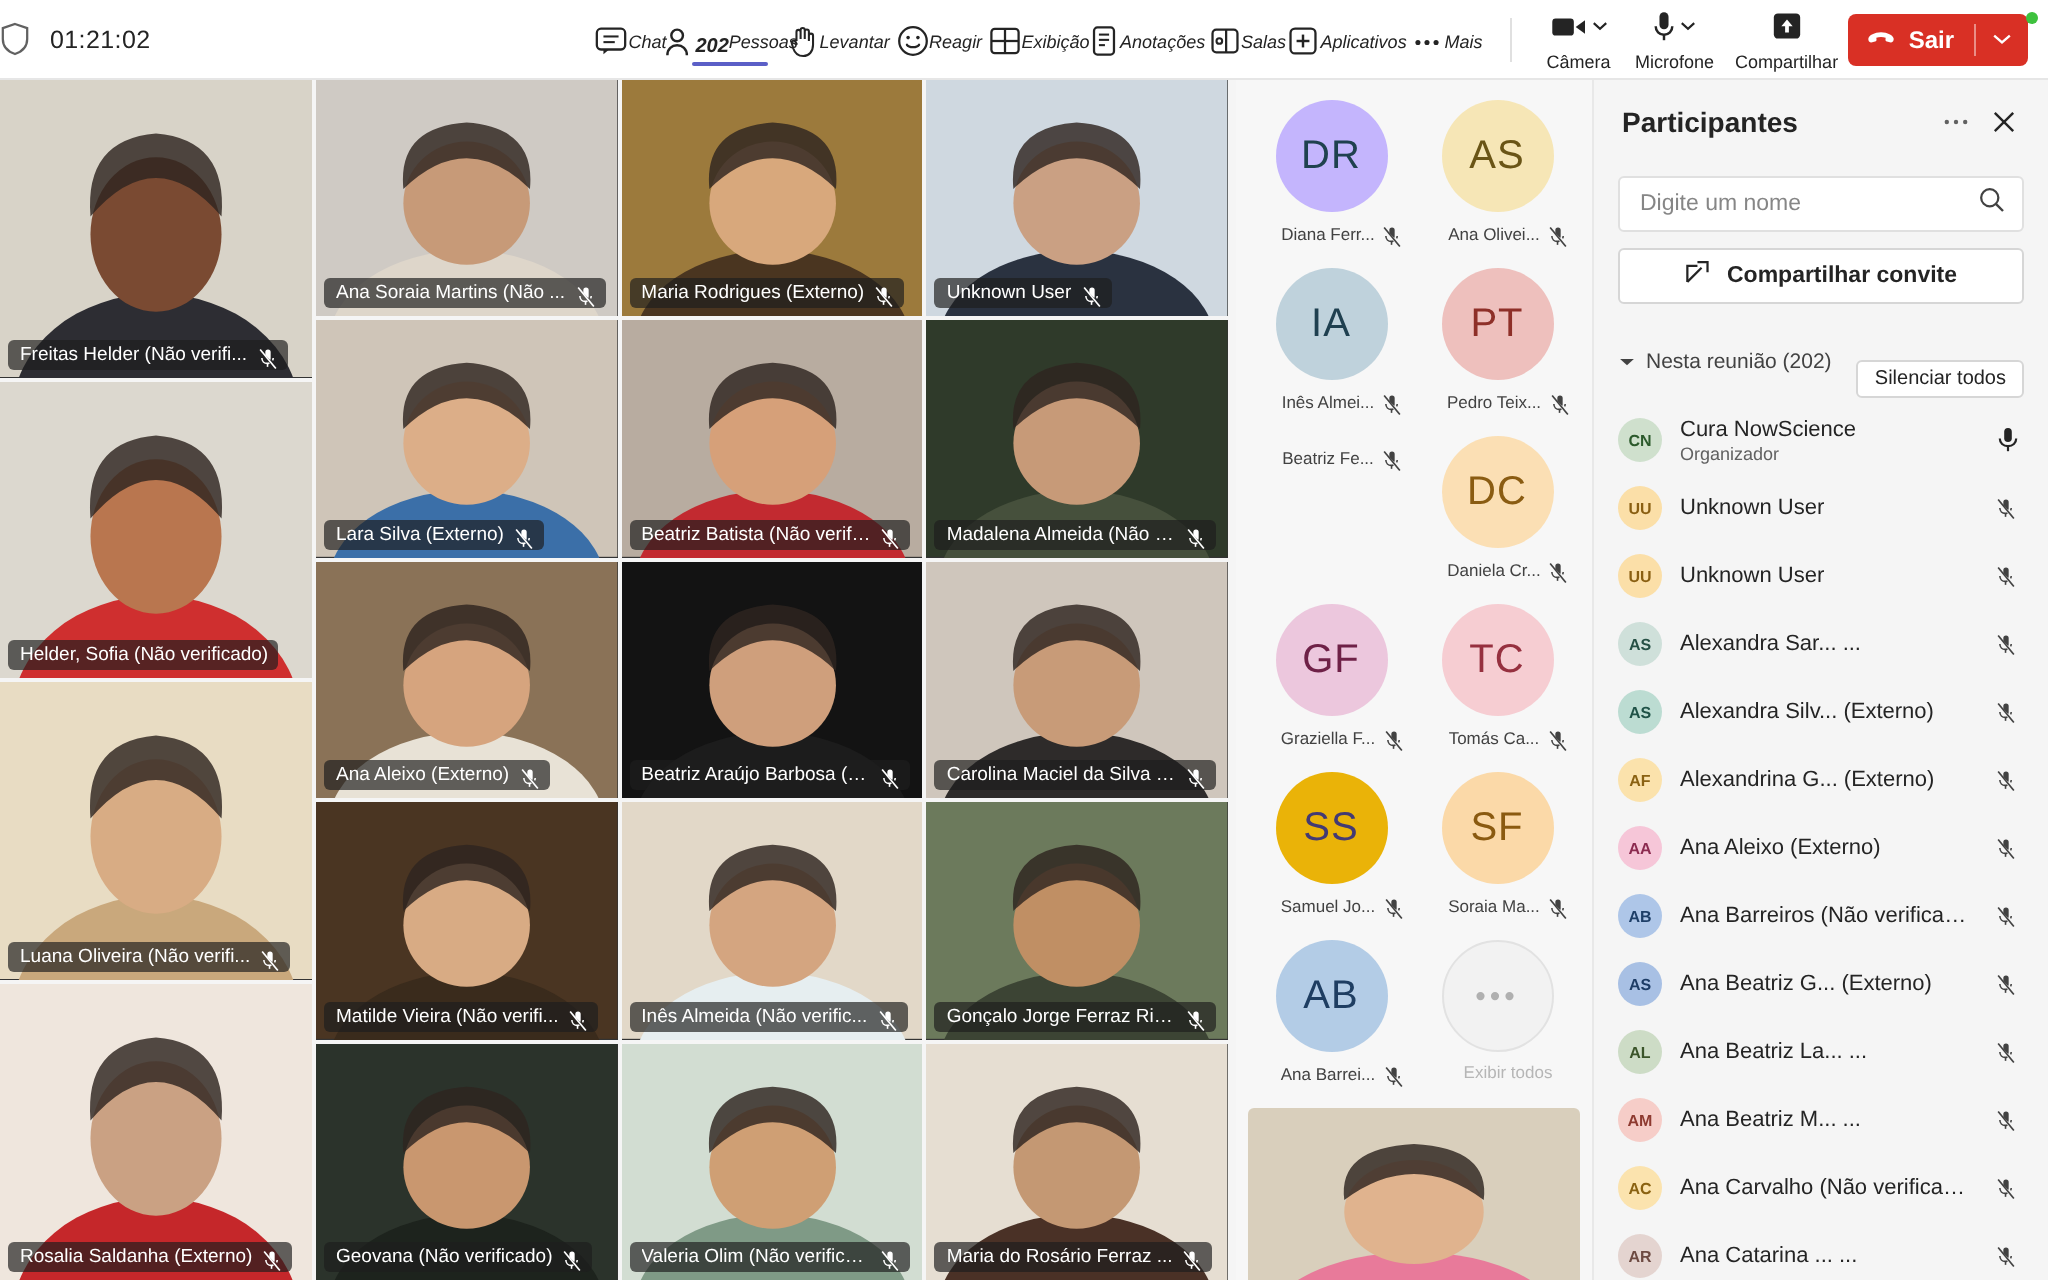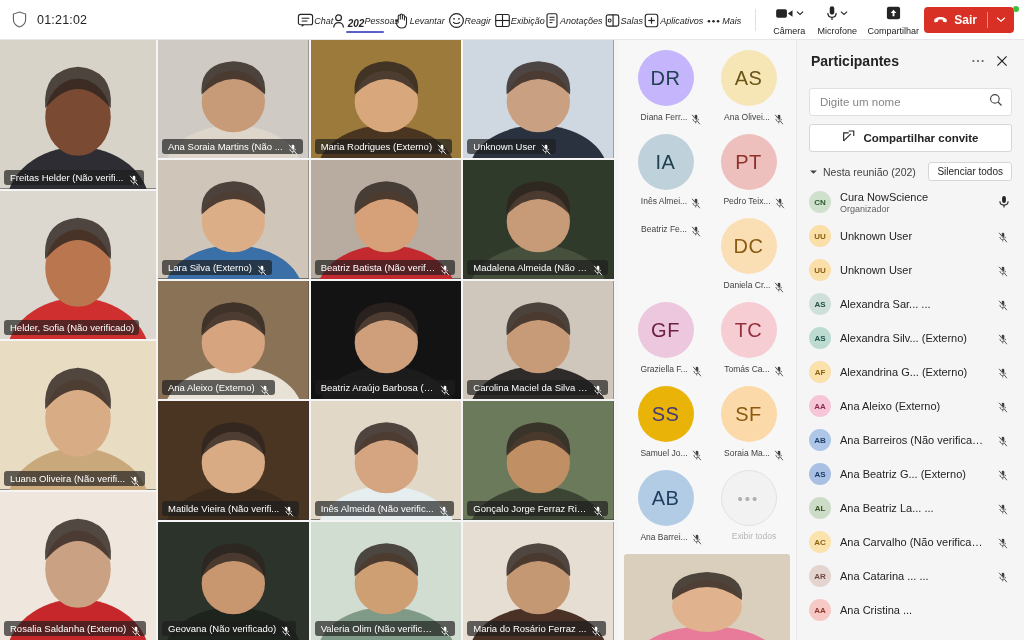--- a/index.html
+++ b/index.html
@@ -9,21 +9,21 @@
     background: #f0f0f0; overflow: hidden;
   }
   #app { position: relative; width: 1024px; height: 640px; background: #ffffff; }
 
   
   .topbar {
     position: absolute; top: 0; left: 0; width: 1024px; height: 40px;
     background: #ffffff; border-bottom: 1px solid #e6e6e6;
     display: flex; align-items: center;
   }
-  .tb-left { display: flex; align-items: center; gap: 10px; padding-left: 12px; width: 330px; }
+  .tb-left { display: flex; align-items: center; gap: 10px; width: 330px; }
   .shield { width: 15px; height: 17px; display: block; }
   .timer { font-size: 12.5px; color: #242424; letter-spacing: .2px; }
 
   .tb-center { flex: 1; display: flex; align-items: center; justify-content: center; gap: 2px; }
   .tb-item {
     display: flex; align-items: center; justify-content: center;
     width: 44px; padding: 2px 0 2px; cursor: pointer; position: relative; font-style: italic;
   }
   .tb-item .ic { height: 19px; display: flex; align-items: flex-end; justify-content: center; }
   .tb-item .lb { font-size: 9px; color: #242424; margin-top: 3px; white-space: nowrap; }
@@ -112,21 +112,21 @@
   }
   .search-wrap input::placeholder { color: #868686; }
   .invite-btn {
     margin-top: 8px; height: 28px; background: #fff; border: 1px solid #d6d6d6; border-radius: 3px;
     display: flex; align-items: center; justify-content: center; gap: 7px; cursor: pointer;
   }
   .invite-btn .lb { font-size: 11.5px; font-weight: bold; color: #242424; }
   .sec-row { margin-top: 10px; display: flex; align-items: center; gap: 5px; }
   .sec-row .caret { color: #424242; display: flex; align-items: center; }
   .sec-title { font-size: 10.5px; color: #424242; flex: 1; }
-  .mute-all { border: 1px solid #d6d6d6; background: #fff; border-radius: 3px; padding: 3px 8px; font-size: 10px; color: #242424; cursor: pointer; white-space: nowrap; }
+  .mute-all { border: 1px solid #d6d6d6; background: #fff; border-radius: 3px; padding: 3px 8px; font-size: 10px; color: #242424; cursor: pointer; white-space: nowrap; margin-top: 18px; }
 
   .plist { flex: 1; overflow: hidden; padding: 4px 12px 0; }
   .prow { display: flex; align-items: center; height: 34px; gap: 9px; cursor: pointer; }
   .pav { width: 22px; height: 22px; border-radius: 50%; flex: 0 0 auto; display: flex; align-items: center; justify-content: center; font-size: 8px; font-weight: bold; }
   .pinfo { flex: 1; min-width: 0; }
   .pname { font-size: 11px; color: #242424; white-space: nowrap; overflow: hidden; text-overflow: ellipsis; }
   .prole { font-size: 9px; color: #616161; margin-top: 1px; }
   .pmic { width: 16px; flex: 0 0 auto; display: flex; align-items: center; justify-content: center; }
 </style>
 </head>
@@ -1008,20 +1008,36 @@
           <div class="pmic">
             <span style="color:#424242;width:12px;height:14px;display:block"><svg class="mic-off-w" viewBox="0 0 12 14">
                 <path d="M4.3 2.6a1.7 1.7 0 0 1 3.4 0v4.1a1.7 1.7 0 0 1-.3 1L4.3 4.4z" fill="currentColor"></path>
                 <path d="M2.1 6.3c0 2 1.5 3.5 3.4 3.5 .5 0 1-.1 1.4-.3M9.3 6.3c0 .6-.1 1.1-.4 1.6" fill="none" stroke="currentColor" stroke-width="1"></path>
                 <line x1="5.7" y1="9.8" x2="5.7" y2="12" stroke="currentColor" stroke-width="1"></line>
                 <line x1="1" y1="1" x2="11" y2="13" stroke="currentColor" stroke-width="1.1"></line>
               </svg></span>
           </div>
         </div>
         <div class="prow">
+          <div class="pav" style="background:#f6cdc8;color:#8e3a30">
+            <span>AM</span>
+          </div>
+          <div class="pinfo">
+            <div class="pname">Ana Beatriz M... ...</div>
+          </div>
+          <div class="pmic">
+            <span style="color:#424242;width:12px;height:14px;display:block"><svg class="mic-off-w" viewBox="0 0 12 14">
+                <path d="M4.3 2.6a1.7 1.7 0 0 1 3.4 0v4.1a1.7 1.7 0 0 1-.3 1L4.3 4.4z" fill="currentColor"></path>
+                <path d="M2.1 6.3c0 2 1.5 3.5 3.4 3.5 .5 0 1-.1 1.4-.3M9.3 6.3c0 .6-.1 1.1-.4 1.6" fill="none" stroke="currentColor" stroke-width="1"></path>
+                <line x1="5.7" y1="9.8" x2="5.7" y2="12" stroke="currentColor" stroke-width="1"></line>
+                <line x1="1" y1="1" x2="11" y2="13" stroke="currentColor" stroke-width="1.1"></line>
+              </svg></span>
+          </div>
+        </div>
+        <div class="prow">
           <div class="pav" style="background:#fbe3ae;color:#8a6212">
             <span>AC</span>
           </div>
           <div class="pinfo">
             <div class="pname">Ana Carvalho (Não verificado)</div>
           </div>
           <div class="pmic">
             <span style="color:#424242;width:12px;height:14px;display:block"><svg class="mic-off-w" viewBox="0 0 12 14">
                 <path d="M4.3 2.6a1.7 1.7 0 0 1 3.4 0v4.1a1.7 1.7 0 0 1-.3 1L4.3 4.4z" fill="currentColor"></path>
                 <path d="M2.1 6.3c0 2 1.5 3.5 3.4 3.5 .5 0 1-.1 1.4-.3M9.3 6.3c0 .6-.1 1.1-.4 1.6" fill="none" stroke="currentColor" stroke-width="1"></path>

